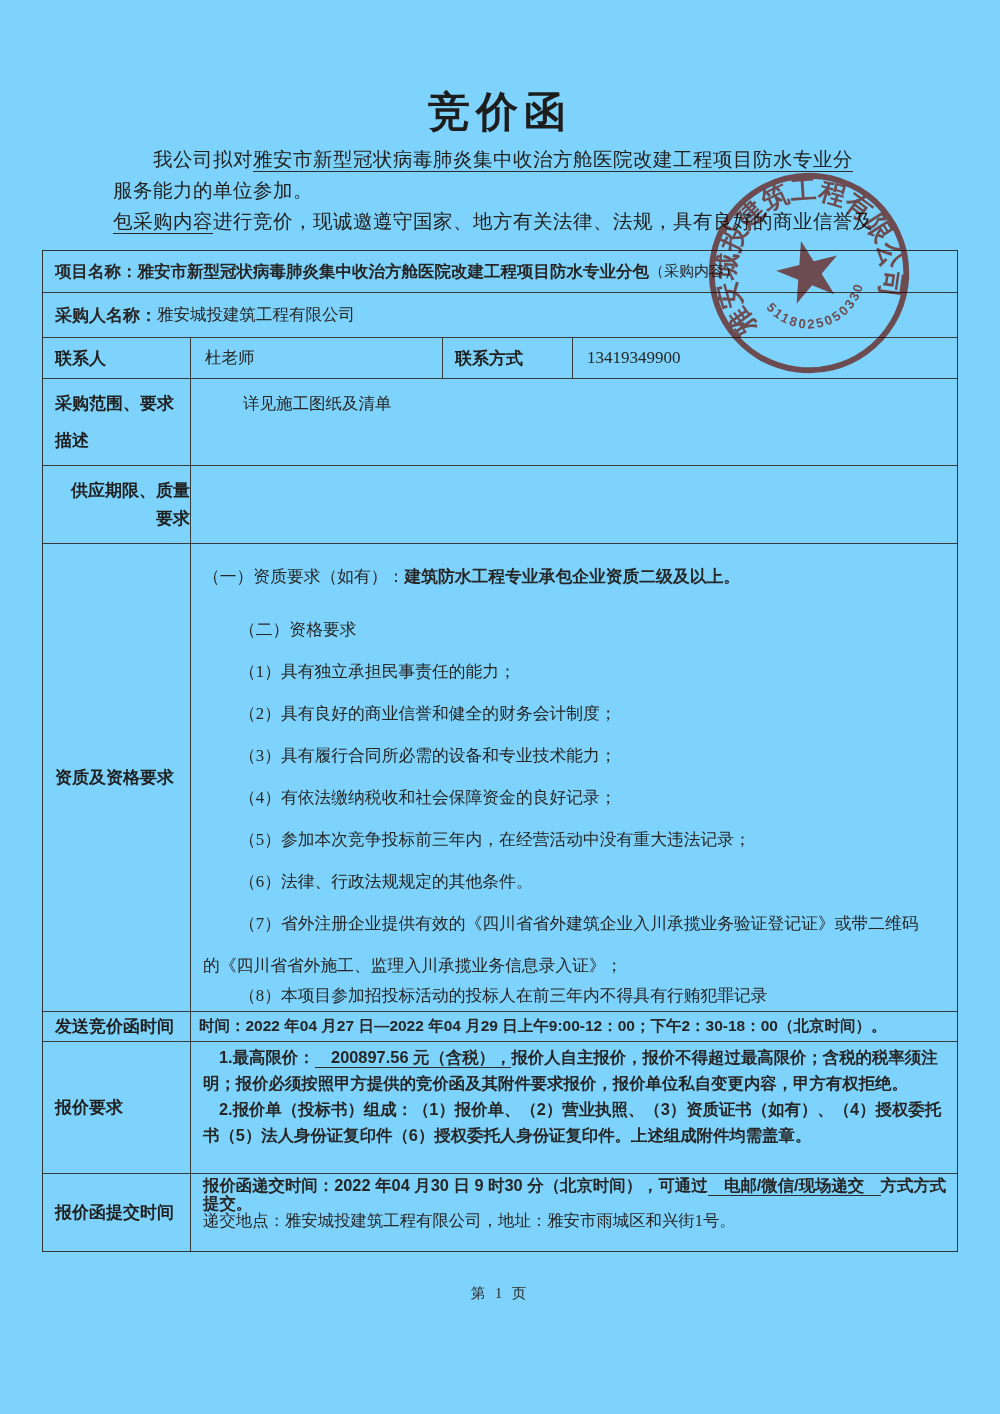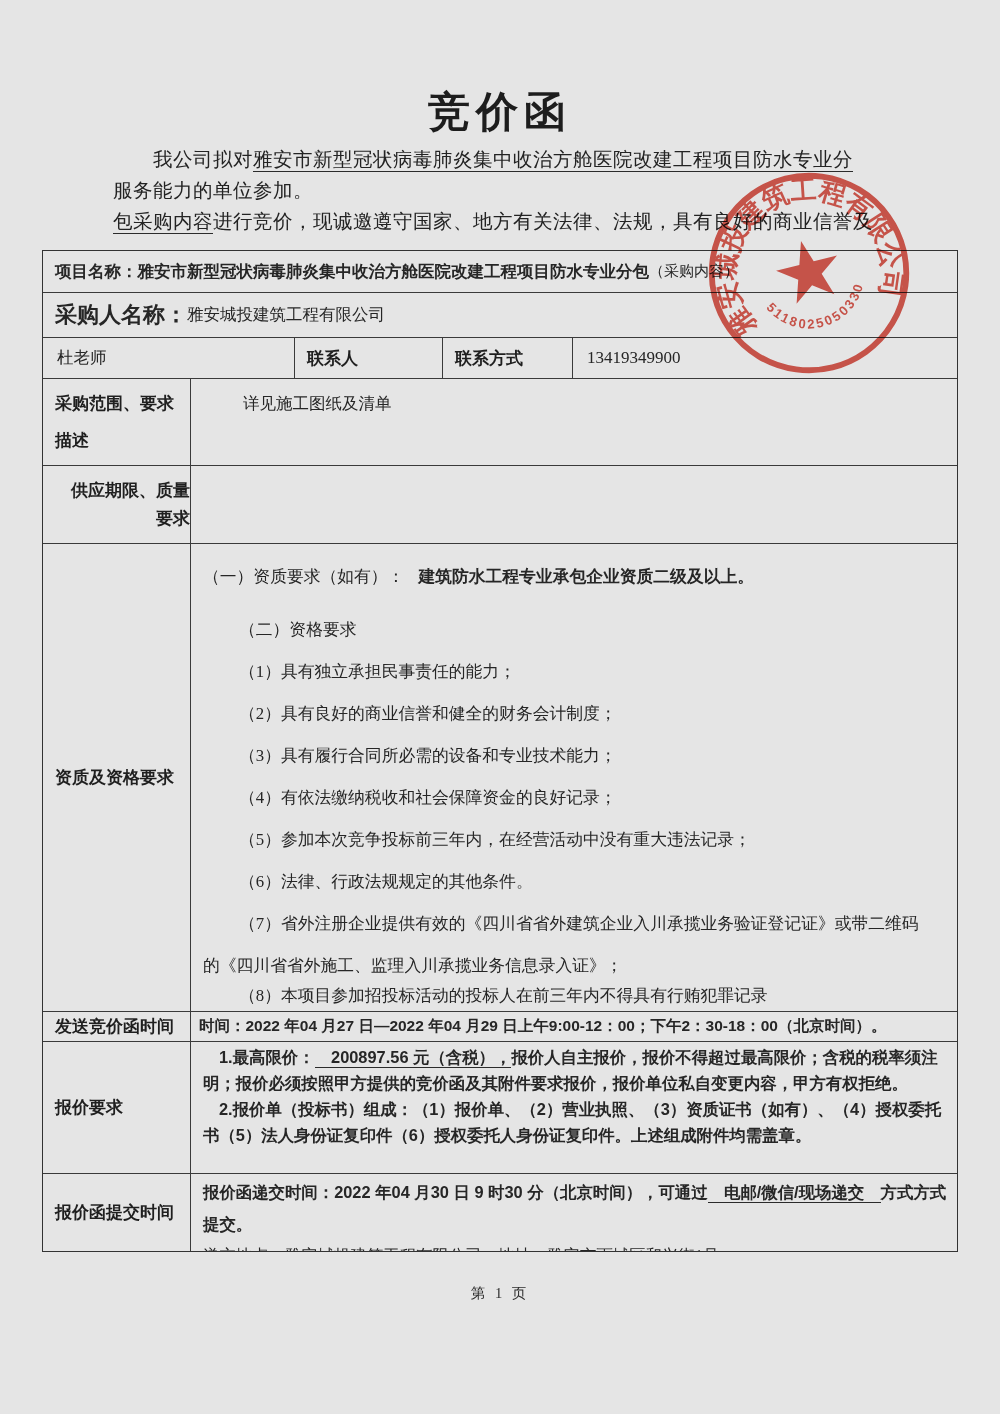--- a/index.html
+++ b/index.html
@@ -1,18 +1,18 @@
 <!DOCTYPE html>
 <html><head>
 <meta charset="utf-8">
 <style>
   * { margin:0; padding:0; box-sizing:border-box; }
   html,body { background:#ffffff; }
   .page {
-    position:relative; width:1000px; height:1414px; background:#e5e5e5;
+    position:relative; width:1000px; height:1414px; background:#7dd3fc;
     font-family:"Liberation Serif","DejaVu Serif",serif; color:#262626;
     overflow:hidden;
   }
   .hei { font-family:"Liberation Sans","DejaVu Sans",sans-serif; font-weight:bold; }
   .doc-title {
     position:absolute; top:84px; left:0; width:100%; text-align:center;
     font-size:42px; font-weight:bold; letter-spacing:6px; color:#1d1d1d;
   }
   .intro {
     position:absolute; top:144px; left:113px; width:782px;
@@ -49,28 +49,28 @@
   .r-contact .c-mlabel { width:130px; flex:0 0 130px; border-right:1.6px solid #3a3a3a;
     font-weight:bold; font-size:17px; padding-left:12px; color:#1f1f1f; }
   .r-contact .c-phone { flex:1 1 auto; padding-left:14px; font-size:17px; }
   .two-line-label { display:flex; flex-direction:column; justify-content:space-between; padding-top:13px; padding-bottom:13px; }
   .r-supply .two-line-label .line2 { padding-left:42px; }
   .r-scope .content-cell { padding-top:14px; padding-left:52px; }
   .r-supply .content-cell { padding-top:14px; line-height:31px; font-size:16.5px; }
   .r-qual .label-cell { display:flex; align-items:center; }
   .r-qual .content-cell { padding-top:23px; font-size:16.8px; }
   .q-first { line-height:20px; margin-bottom:33px; }
-  .q-first .bold-seg { font-family:"Liberation Sans","DejaVu Sans",sans-serif; font-weight:bold;margin-left:14px; }
+  .q-first .bold-seg { font-family:"Liberation Sans","DejaVu Sans",sans-serif; font-weight:bold; }
   .q-line { line-height:20px; margin-bottom:22px; }
   .q-line.indent { padding-left:36px; }
   .q-line.tight { margin-top:-12px; }
   .r-send .content-cell { display:flex; align-items:center; white-space:nowrap; font-size:15.5px; padding-left:8px; }
   .r-quote .content-cell { line-height:26px; font-size:16.4px; padding-top:2px; }
   .r-quote p { text-indent:16px; }
-  .r-submit .content-cell { line-height:32px; font-size:16.4px; padding-top:2px; }
+  .r-submit .content-cell { line-height:18px; font-size:16.4px; padding-top:2px; }
   .r-submit .p2 { font-weight:normal; font-family:"Liberation Serif","DejaVu Serif",serif; }
   .footer { position:absolute; top:1284px; left:0; width:100%; text-align:center;
     font-size:14.5px; letter-spacing:3px; color:#2c2c2c; }
   .stamp {
     position:absolute; left:702px; top:166px; width:214px; height:214px;
     transform:rotate(-14deg); opacity:0.84; mix-blend-mode:multiply; pointer-events:none;
   }
   .stamp svg { width:100%; height:100%; }
   .stamp .ring { fill:none; stroke:#d63c2f; stroke-width:6; }
   .stamp .star { fill:#d63c2f; }
@@ -96,28 +96,28 @@
     <div class="trow first r-project">
       <div class="fullrow hei">
         <span>项目名称：</span>
           <span>雅安市新型冠状病毒肺炎集中收治方舱医院改建工程项目防水专业分包</span>
           <span class="suffix">（采购内容）</span>
       </div>
     </div>
 
     <div class="trow r-purchaser">
       <div class="fullrow">
-        <span style="font-weight:bold; font-size:22px;">采购人名称：</span>
+        <span style="font-weight:bold; font-size:17px;">采购人名称：</span>
           <span>雅安城投建筑工程有限公司</span>
       </div>
     </div>
 
     <div class="trow r-contact">
+      <div class="cell label-cell vcenter">联系人</div>
       <div class="cell c-name vcenter">杜老师</div>
-      <div class="cell label-cell vcenter">联系人</div>
       <div class="cell c-mlabel vcenter">联系方式</div>
       <div class="cell c-phone vcenter">13419349900</div>
     </div>
 
     <div class="trow r-scope">
       <div class="cell label-cell two-line-label">
         <div>采购范围、要求</div>
         <div>描述</div>
       </div>
       <div class="cell content-cell">详见施工图纸及清单</div>

